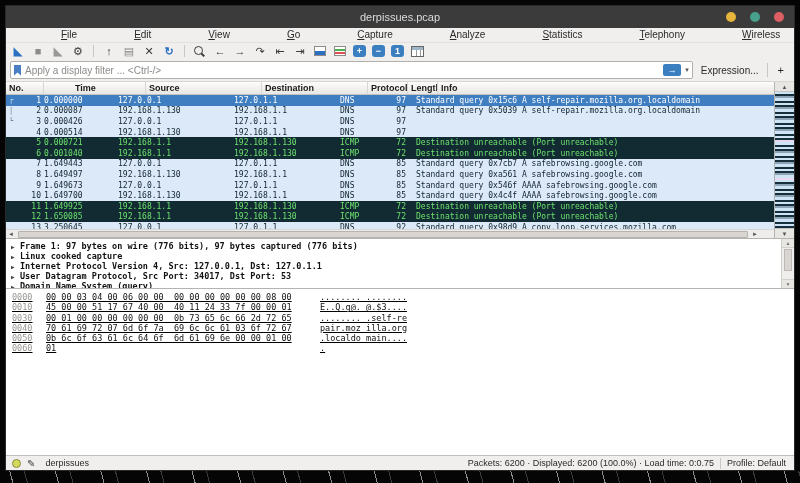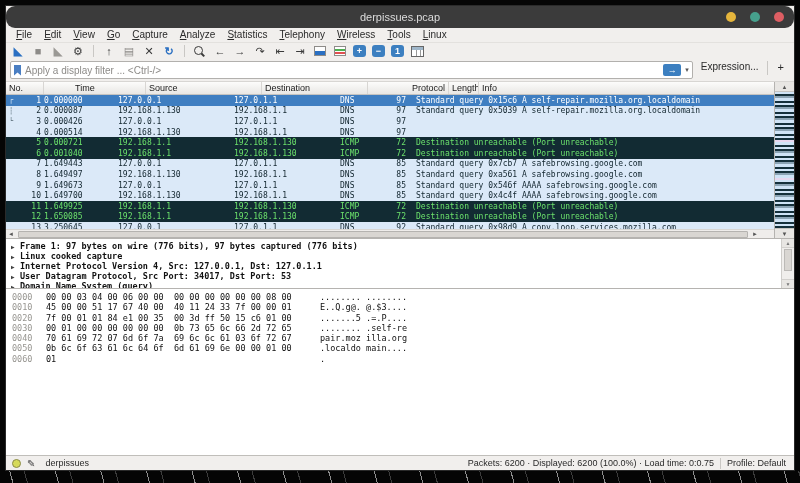--- a/index.html
+++ b/index.html
@@ -6,29 +6,29 @@
   html,body { width:800px; height:483px; }
   body { font-family:"Liberation Sans", sans-serif; background:#000; overflow:hidden; }
 
   .desktop { position:relative; width:800px; height:483px; background:#050505; padding:5px 5px 12px 5px; }
   .desktop::after { content:""; position:absolute; left:0; right:0; bottom:0; height:12px;
     background: repeating-linear-gradient(75deg, transparent 0 12px, rgba(255,255,255,.55) 12px 13px, transparent 13px 26px, rgba(255,255,255,.22) 26px 27px, transparent 27px 44px); }
 
   .window { width:790px; height:466px; display:flex; flex-direction:column; background:#f1efed; border:1px solid #2a2a2a; }
 
   
-  .titlebar { height:22px; flex:0 0 22px; background:#3b3b3b; display:flex; align-items:center; position:relative;border-radius:9px; }
+  .titlebar { height:22px; flex:0 0 22px; background:#3b3b3b; display:flex; align-items:center; position:relative; }
   .title-text { position:absolute; left:0; right:0; text-align:center; color:#dcdcdc; font-size:11px; }
   .win-dots { position:absolute; right:10px; top:0; bottom:0; display:flex; align-items:center; gap:14px; }
   .dot { width:10px; height:10px; border-radius:50%; }
   .dot.min { background:#e5b53c; } .dot.max { background:#46a08c; } .dot.close { background:#dd5e63; }
 
   
   .menubar { height:15px; flex:0 0 15px; background:#f1efed; display:flex; align-items:center; padding-left:4px; border-bottom:1px solid #e3e1de; }
-  .menu-item { display:inline-block; font-size:10px; color:#2a2a2a; padding:0 6px; line-height:14px; }
+  .menu-item { display:inline-block; font-size:10px; color:#2a2a2a; padding:0 6px; line-height:14px;margin-left:45px; }
   .menu-item::first-letter { text-decoration:underline; }
 
   
   .toolbar { height:16px; flex:0 0 16px; background:#f1efed; display:flex; align-items:center; padding-left:5px; gap:6px; }
   .tb-icon { display:inline-flex; align-items:center; justify-content:center; width:14px; height:13px; font-size:11px; line-height:1; color:#3a3a3a; }
   .tb-sep { width:1px; height:12px; background:#c9c7c4; margin:0 2px; }
   .fin-blue { color:#2a6fc2; font-size:12px; }
   .fin-gray { color:#9b9995; font-size:12px; }
   .icon-gray { color:#8d8b88; }
   .icon-blue { color:#2a6fc2; font-weight:bold; }
@@ -37,52 +37,52 @@
   .mag::after { content:""; width:4px; height:1.5px; background:#3a3a3a; position:absolute; left:8px; top:9px; transform:rotate(45deg); }
   .swatch { width:12px; height:10px; border:1px solid #8d8b88; background:#fdfdfd; position:relative; }
   .swatch.colorize::after { content:""; position:absolute; left:0; right:0; bottom:0; height:4px; background:#2a6fc2; }
   .swatch.stripes { background:linear-gradient(#ffffff 0 2px, #4caf50 2px 4px, #ffffff 4px 5px, #e05050 5px 7px, #ffffff 7px 8px, #2a6fc2 8px 10px); }
   .zbox { width:13px; height:12px; border-radius:3px; background:#3c7fc0; color:#fff; font-size:9px; font-weight:bold; display:inline-flex; align-items:center; justify-content:center; }
   .cols-icon { width:13px; height:11px; border:1px solid #666; background:linear-gradient(#9fb6c9 0 3px, #fff 3px 100%); position:relative; }
   .cols-icon::before { content:""; position:absolute; top:3px; bottom:0; left:4px; width:1px; background:#999; }
   .cols-icon::after { content:""; position:absolute; top:3px; bottom:0; left:8px; width:1px; background:#999; }
 
   
-  .filterbar { height:23px; flex:0 0 23px; background:#f1efed; display:flex; align-items:flex-start; padding:2px 4px; gap:4px; border-bottom:1px solid #d8d6d3; }
+  .filterbar { height:23px; flex:0 0 23px; background:#f1efed; display:flex; align-items:center; padding:2px 4px; gap:4px; border-bottom:1px solid #d8d6d3; }
   .filter-input-wrap { flex:1; height:18px; background:#fff; border:1px solid #b2b0ad; border-radius:2px; display:flex; align-items:center; padding:0 3px; gap:4px; }
   .bookmark-icon { width:7px; height:11px; background:#4a7ec2; clip-path:polygon(0 0,100% 0,100% 100%,50% 72%,0 100%); flex:0 0 auto; }
   .filter-input { flex:1; border:0; outline:0; font-size:10px; color:#333; background:transparent; }
   .filter-input::placeholder { color:#8d8b88; }
   .apply-btn { width:18px; height:12px; background:#3c7fc0; border-radius:2px; color:#fff; font-size:9px; display:flex; align-items:center; justify-content:center; }
   .caret { font-size:7px; color:#555; }
   .expr-label { font-size:10px; color:#2a2a2a; padding:0 4px; }
   .vbar { width:1px; height:14px; background:#c9c7c4; }
   .plus-btn { font-size:11px; color:#2a2a2a; padding:0 6px; }
 
   
   .packet-area { flex:0 0 156px; display:flex; background:#fff; border-bottom:1px solid #b5b3b0; }
   .list-wrap { flex:1; display:flex; flex-direction:column; min-width:0; }
   .col-headers { height:13px; flex:0 0 13px; display:flex; background:linear-gradient(#fcfcfb,#e9e7e4); border-bottom:1px solid #c5c3c0; font-size:9px; color:#1a1a1a; }
-  .hcell { padding:0 3px; border-right:1px solid #d8d6d3; display:flex; align-items:center; overflow:hidden; white-space:nowrap; }
+  .hcell { padding:0 3px; border-right:1px solid #d8d6d3; display:flex; align-items:center; overflow:hidden; white-space:nowrap;font-weight:bold; }
   .rows { height:134px; flex:0 0 134px; overflow:hidden; background:#fff; }
   .prow { display:flex; height:10.6px; align-items:center; font-family:"DejaVu Sans Mono", monospace; font-size:8px; white-space:nowrap; }
   .prow.dns { background:#dbe9f8; color:#10242d; }
   .prow.icmp { background:#122b33; color:#6ce26c; }
   .prow.selected { background:#3f7ec1; color:#fff; }
   .c { overflow:hidden; flex:0 0 auto; }
   .c.gutter { width:10px; text-align:center; font-size:7px; color:#5a6d78; }
   .selected .c.gutter { color:#d8e6f4; }
   .c.no { width:28px; text-align:right; padding-right:3px; }
   .c.time { width:74px; }
   .c.src { width:116px; }
   .c.dst { width:106px; }
   .c.proto { width:40px; }
   .c.len { width:30px; text-align:right; padding-right:4px; }
   .c.info { flex:1 1 auto; padding-left:6px; }
-  .w-no { width:38px; } .w-time { width:74px;margin-left:28px; } .w-src { width:116px; } .w-dst { width:106px; } .w-proto { width:40px;margin-left:41px; } .w-len { width:30px; } .w-info { flex:1; border-right:0; }
+  .w-no { width:38px; } .w-time { width:74px;margin-left:28px; } .w-src { width:116px; } .w-dst { width:106px; } .w-proto { width:40px; } .w-len { width:30px; } .w-info { flex:1; border-right:0; }
 
   .hscroll { height:9px; flex:0 0 9px; background:#efedeb; border-top:1px solid #d8d6d3; display:flex; align-items:center; }
   .hs-arrow { width:10px; font-size:6px; color:#555; text-align:center; }
   .hs-thumb { height:7px; flex:1; margin:0 2px; background:#d9d6d2; border:1px solid #b5b3b0; border-radius:1px; }
   .hs-gap { width:14px; }
 
   .vscroll { flex:0 0 20px; display:flex; flex-direction:column; border-left:1px solid #b5b3b0; background:#efedeb; }
   .vs-arrow { height:10px; flex:0 0 10px; background:#e8e6e3; border-bottom:1px solid #c5c3c0; font-size:6px; color:#555; text-align:center; line-height:10px; }
   .vs-arrow.bottom { border-bottom:0; border-top:1px solid #c5c3c0; }
   .minimap { flex:1;
@@ -97,21 +97,21 @@
   .dline { display:flex; align-items:center; height:10px; font-family:"DejaVu Sans Mono", monospace; font-size:8.5px; color:#111; white-space:nowrap; }
   .tri { font-size:6px; color:#444; width:9px; flex:0 0 9px; }
   .dscroll { flex:0 0 13px; border-left:1px solid #cfcdca; background:#f0eeec; display:flex; flex-direction:column; }
   .ds-arrow { height:9px; font-size:5px; color:#777; text-align:center; line-height:9px; background:#e8e6e3; border-bottom:1px solid #d2d0cd; }
   .ds-arrow.b { border-bottom:0; border-top:1px solid #d2d0cd; }
   .ds-thumb { flex:0 0 22px; margin:1px 2px; background:#d9d6d2; border:1px solid #bcbab7; }
   .ds-track { flex:1; }
 
   
   .hex { flex:1 1 auto; background:#fff; padding:3px 0 0 6px; overflow:hidden; }
-  .hexrow { display:flex; height:10.3px; font-family:"DejaVu Sans Mono", monospace; font-size:8.5px; white-space:pre; }
+  .hexrow { display:flex; height:10.3px; font-family:"DejaVu Sans Mono", monospace; font-size:8.5px; white-space:pre;text-decoration:underline; }
   .hoff { color:#979590; width:34px; flex:0 0 34px; }
   .hbytes { color:#111; width:262px; flex:0 0 262px; }
   .hascii { color:#111; padding-left:12px; }
 
   
   .statusbar { flex:0 0 15px; height:15px; background:#f1efed; border-top:1px solid #c0beba; display:flex; align-items:center; padding:0 6px; font-size:9px; color:#2a2a2a; gap:6px; }
   .expert-dot { width:9px; height:9px; border-radius:50%; background:#d6da5a; border:1px solid #8a8a4a; }
   .edit-icon { font-size:10px; color:#444; }
   .sb-name { flex:0 0 auto; padding-left:4px; }
   .sb-spacer { flex:1; }
@@ -373,21 +373,20 @@
         <span class="ds-arrow">▲</span>
         <span class="ds-thumb"></span>
         <span class="ds-track"></span>
         <span class="ds-arrow b">▼</span>
       </div>
     </div>
 
     <div class="hex">
       <div class="hexrow"><span class="hoff">0000</span><span class="hbytes">00 00 03 04 00 06 00 00  00 00 00 00 00 00 08 00</span><span class="hascii">........ ........</span></div>
       <div class="hexrow"><span class="hoff">0010</span><span class="hbytes">45 00 00 51 17 67 40 00  40 11 24 33 7f 00 00 01</span><span class="hascii">E..Q.g@. @.$3....</span></div>
-      <div class="hexrow"><span class="hoff">0020</span><span class="hbytes">7f 00 01 01 84 e1 00 35  00 3d ff 50 15 c6 01 00</span><span class="hascii">.......5 .=.P....</span></div>
       <div class="hexrow"><span class="hoff">0030</span><span class="hbytes">00 01 00 00 00 00 00 00  0b 73 65 6c 66 2d 72 65</span><span class="hascii">........ .self-re</span></div>
       <div class="hexrow"><span class="hoff">0040</span><span class="hbytes">70 61 69 72 07 6d 6f 7a  69 6c 6c 61 03 6f 72 67</span><span class="hascii">pair.moz illa.org</span></div>
       <div class="hexrow"><span class="hoff">0050</span><span class="hbytes">0b 6c 6f 63 61 6c 64 6f  6d 61 69 6e 00 00 01 00</span><span class="hascii">.localdo main....</span></div>
       <div class="hexrow"><span class="hoff">0060</span><span class="hbytes">01</span><span class="hascii">.</span></div>
     </div>
 
     <div class="statusbar">
       <span class="expert-dot"></span>
       <span class="edit-icon">✎</span>
       <span class="sb-name">derpissues</span>

